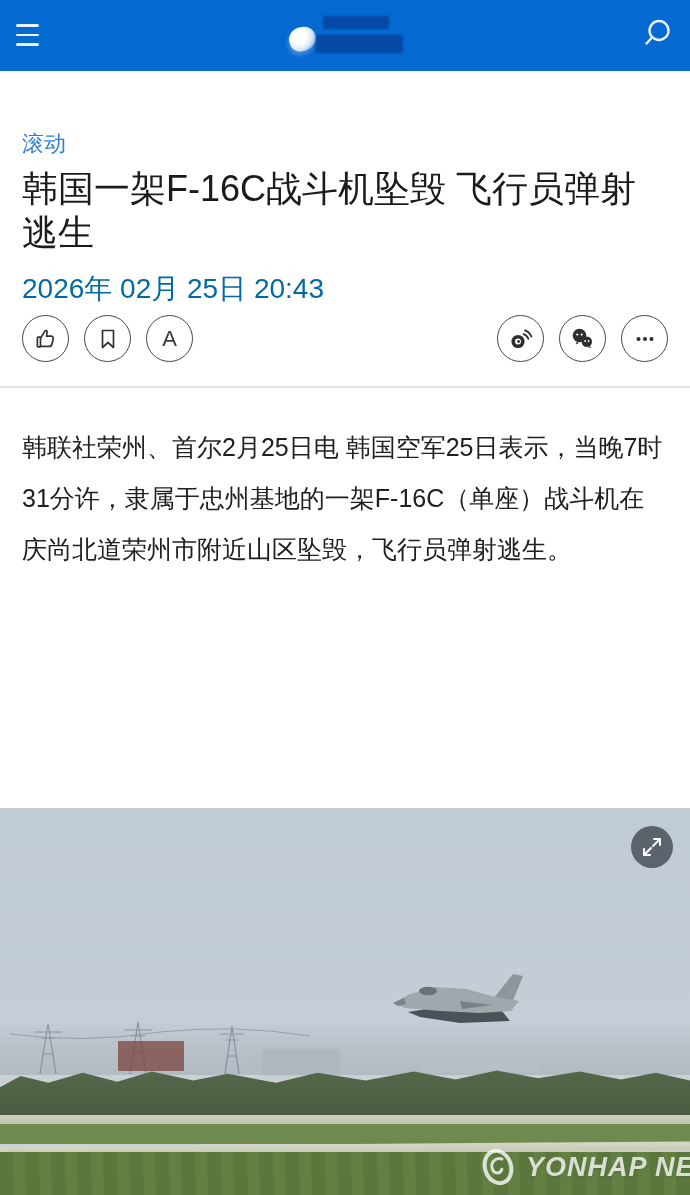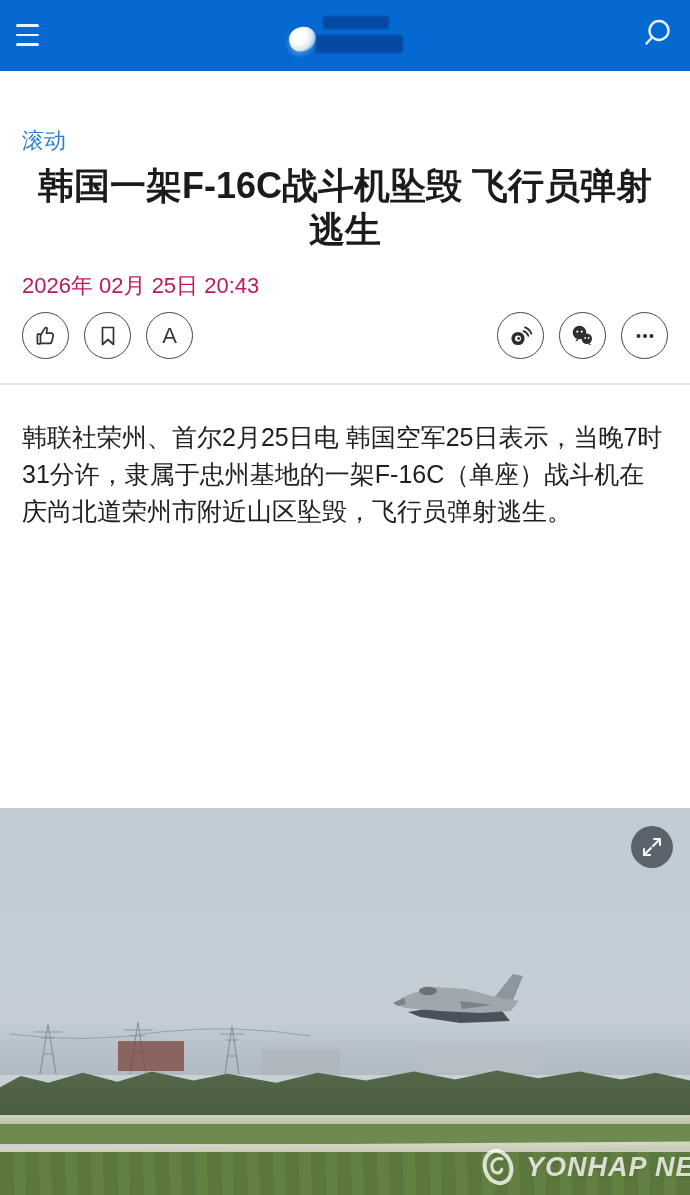--- a/index.html
+++ b/index.html
@@ -30,40 +30,40 @@
     box-shadow:-2px 3px 4px rgba(255,255,255,0.25);
   }
   .logo .txt1, .logo .txt2 {
     position:absolute; background:rgba(6,48,128,0.55); filter:blur(1.2px); border-radius:2px;
   }
   .logo .txt1 { left:40px; top:9px;  width:66px; height:13px; }
   .logo .txt2 { left:32px; top:28px; width:88px; height:18px; }
   .search-btn { position:absolute; right:16px; top:17px; width:34px; height:34px; cursor:pointer; }
 
   
-  .content { padding:37px 22px 0 22px;margin-top:20px; }
+  .content { padding:60px 22px 0 22px; }
   .category { color:#2e7fd0; font-size:22px; line-height:26px; cursor:pointer; display:inline-block; }
   h1.headline {
-    margin:10px 0 0 0; color:#1b1b1b; font-size:36px; line-height:44px; font-weight:700;text-align:center;
-  }
-  .published { margin-top:22px; color:#be185d; font-size:22px; line-height:24px; }
+    margin:10px 0 0 0; color:#1b1b1b; font-size:36px; line-height:44px; font-weight:400;
+  }
+  .published { margin-top:22px; color:#0369a1; font-size:28px; line-height:24px; }
 
   .toolbar { margin-top:14px; display:flex; justify-content:space-between; align-items:center; }
   .tb-group { display:flex; gap:15px; }
   .circle-btn {
     width:47px; height:47px; border:1.6px solid #474747; border-radius:50%;
     display:flex; align-items:center; justify-content:center; background:#fff; cursor:pointer;
     color:#333;
   }
   .circle-btn svg { display:block; }
   .font-a { font-size:22px; color:#3a3a3a; }
 
   .divider { margin:24px 0 0 -22px; width:690px; height:2px; background:#e4e4e4; }
 
-  .article-body { padding-top:34px; color:#202020; font-size:25px; line-height:37px; }
+  .article-body { padding-top:34px; color:#202020; font-size:25px; line-height:51px; }
   .article-body p { margin:0 0 18px 0; }
   .article-body p.para-last { margin-top:44px; }
 
   
   .photo {
     position:absolute; left:0; top:808px; width:690px; height:387px; overflow:hidden;
     background:linear-gradient(#c1cbd4 0%, #c5ced6 55%, #c9d1d6 70%);
   }
   .haze-band { position:absolute; left:0; top:212px; width:690px; height:55px;
     background:linear-gradient(rgba(160,170,180,0.0), rgba(150,160,170,0.35) 60%, rgba(150,160,170,0.45)); }

